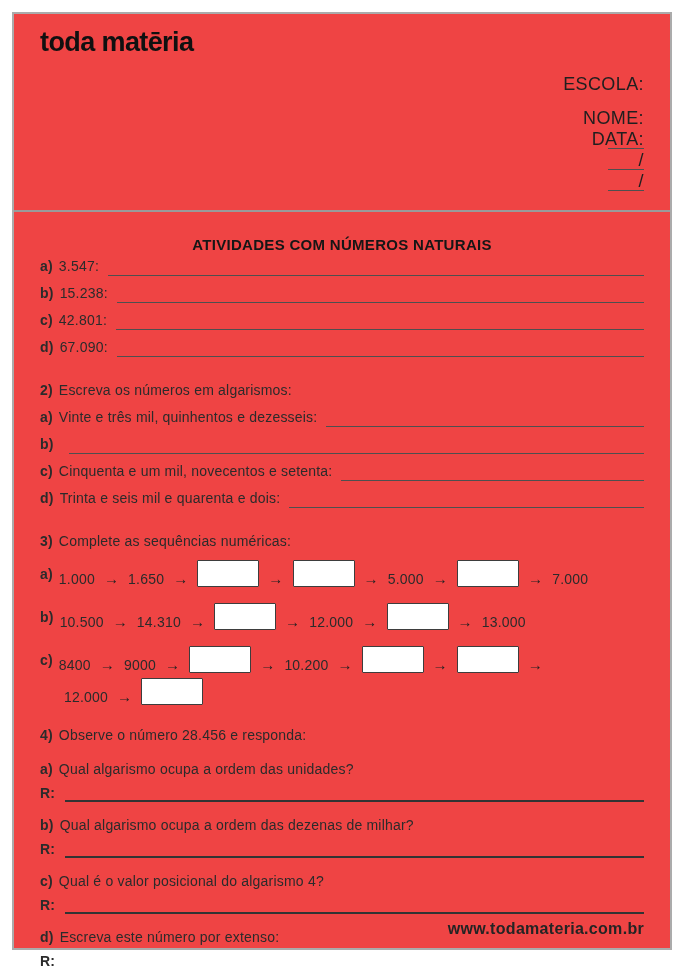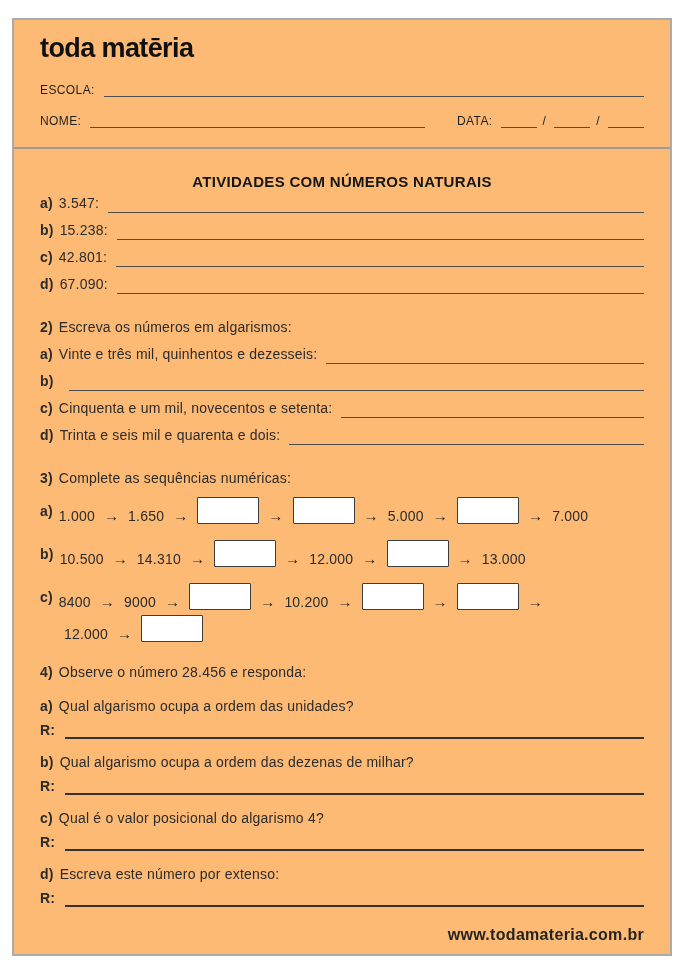--- a/index.html
+++ b/index.html
@@ -7,26 +7,26 @@
     --page-border:#ababab; --divider:#9a9a9a; --box-border:#3d3d3d;
   }
   *{margin:0;padding:0;box-sizing:border-box;}
   html,body{background:#ffffff;}
   body{
     width:685px;height:967px;position:relative;overflow:hidden;
     font-family:"Liberation Sans","DejaVu Sans",sans-serif;
     color:var(--text);
   }
   .sheet{
-    position:absolute;left:12px;top:18px;width:660px;height:938px;
-    border:2px solid var(--page-border);background:#fdba74;
+    position:absolute;left:12px;top:12px;width:660px;height:938px;
+    border:2px solid var(--page-border);background:#ef4444;
   }
   .header{padding:13px 26px 0 26px;}
   .logo{font-size:27px;font-weight:700;letter-spacing:-0.6px;color:#101010;line-height:30px;}
-  .field-row{display:flex;align-items:flex-end;font-size:12px;letter-spacing:0.4px;color:#1f1f1f;line-height:18px;}
+  .field-row{display:flex;align-items:flex-end;font-size:18px;letter-spacing:0.4px;color:#1f1f1f;line-height:18px;flex-direction:column;}
   .row-escola{margin-top:18px;}
   .row-nome{margin-top:13px;}
   .fill-line{flex:1;margin-left:9px;border-bottom:1.5px solid var(--line);align-self:flex-end;margin-bottom:2px;}
   .date-label{margin-left:32px;}
   .date-seg{width:36px;border-bottom:1.5px solid var(--line);align-self:flex-end;margin-bottom:2px;margin-left:8px;}
   .date-slash{margin-left:6px;color:#1f1f1f;}
   .divider{border-top:2px solid var(--divider);margin-top:17px;}
   .content{padding:0 26px;font-size:14px;letter-spacing:0.2px;}
   .title{margin-top:24px;text-align:center;font-weight:700;font-size:15px;letter-spacing:0.3px;color:#161616;}
   .q-head{margin-top:16px;line-height:27px;}

